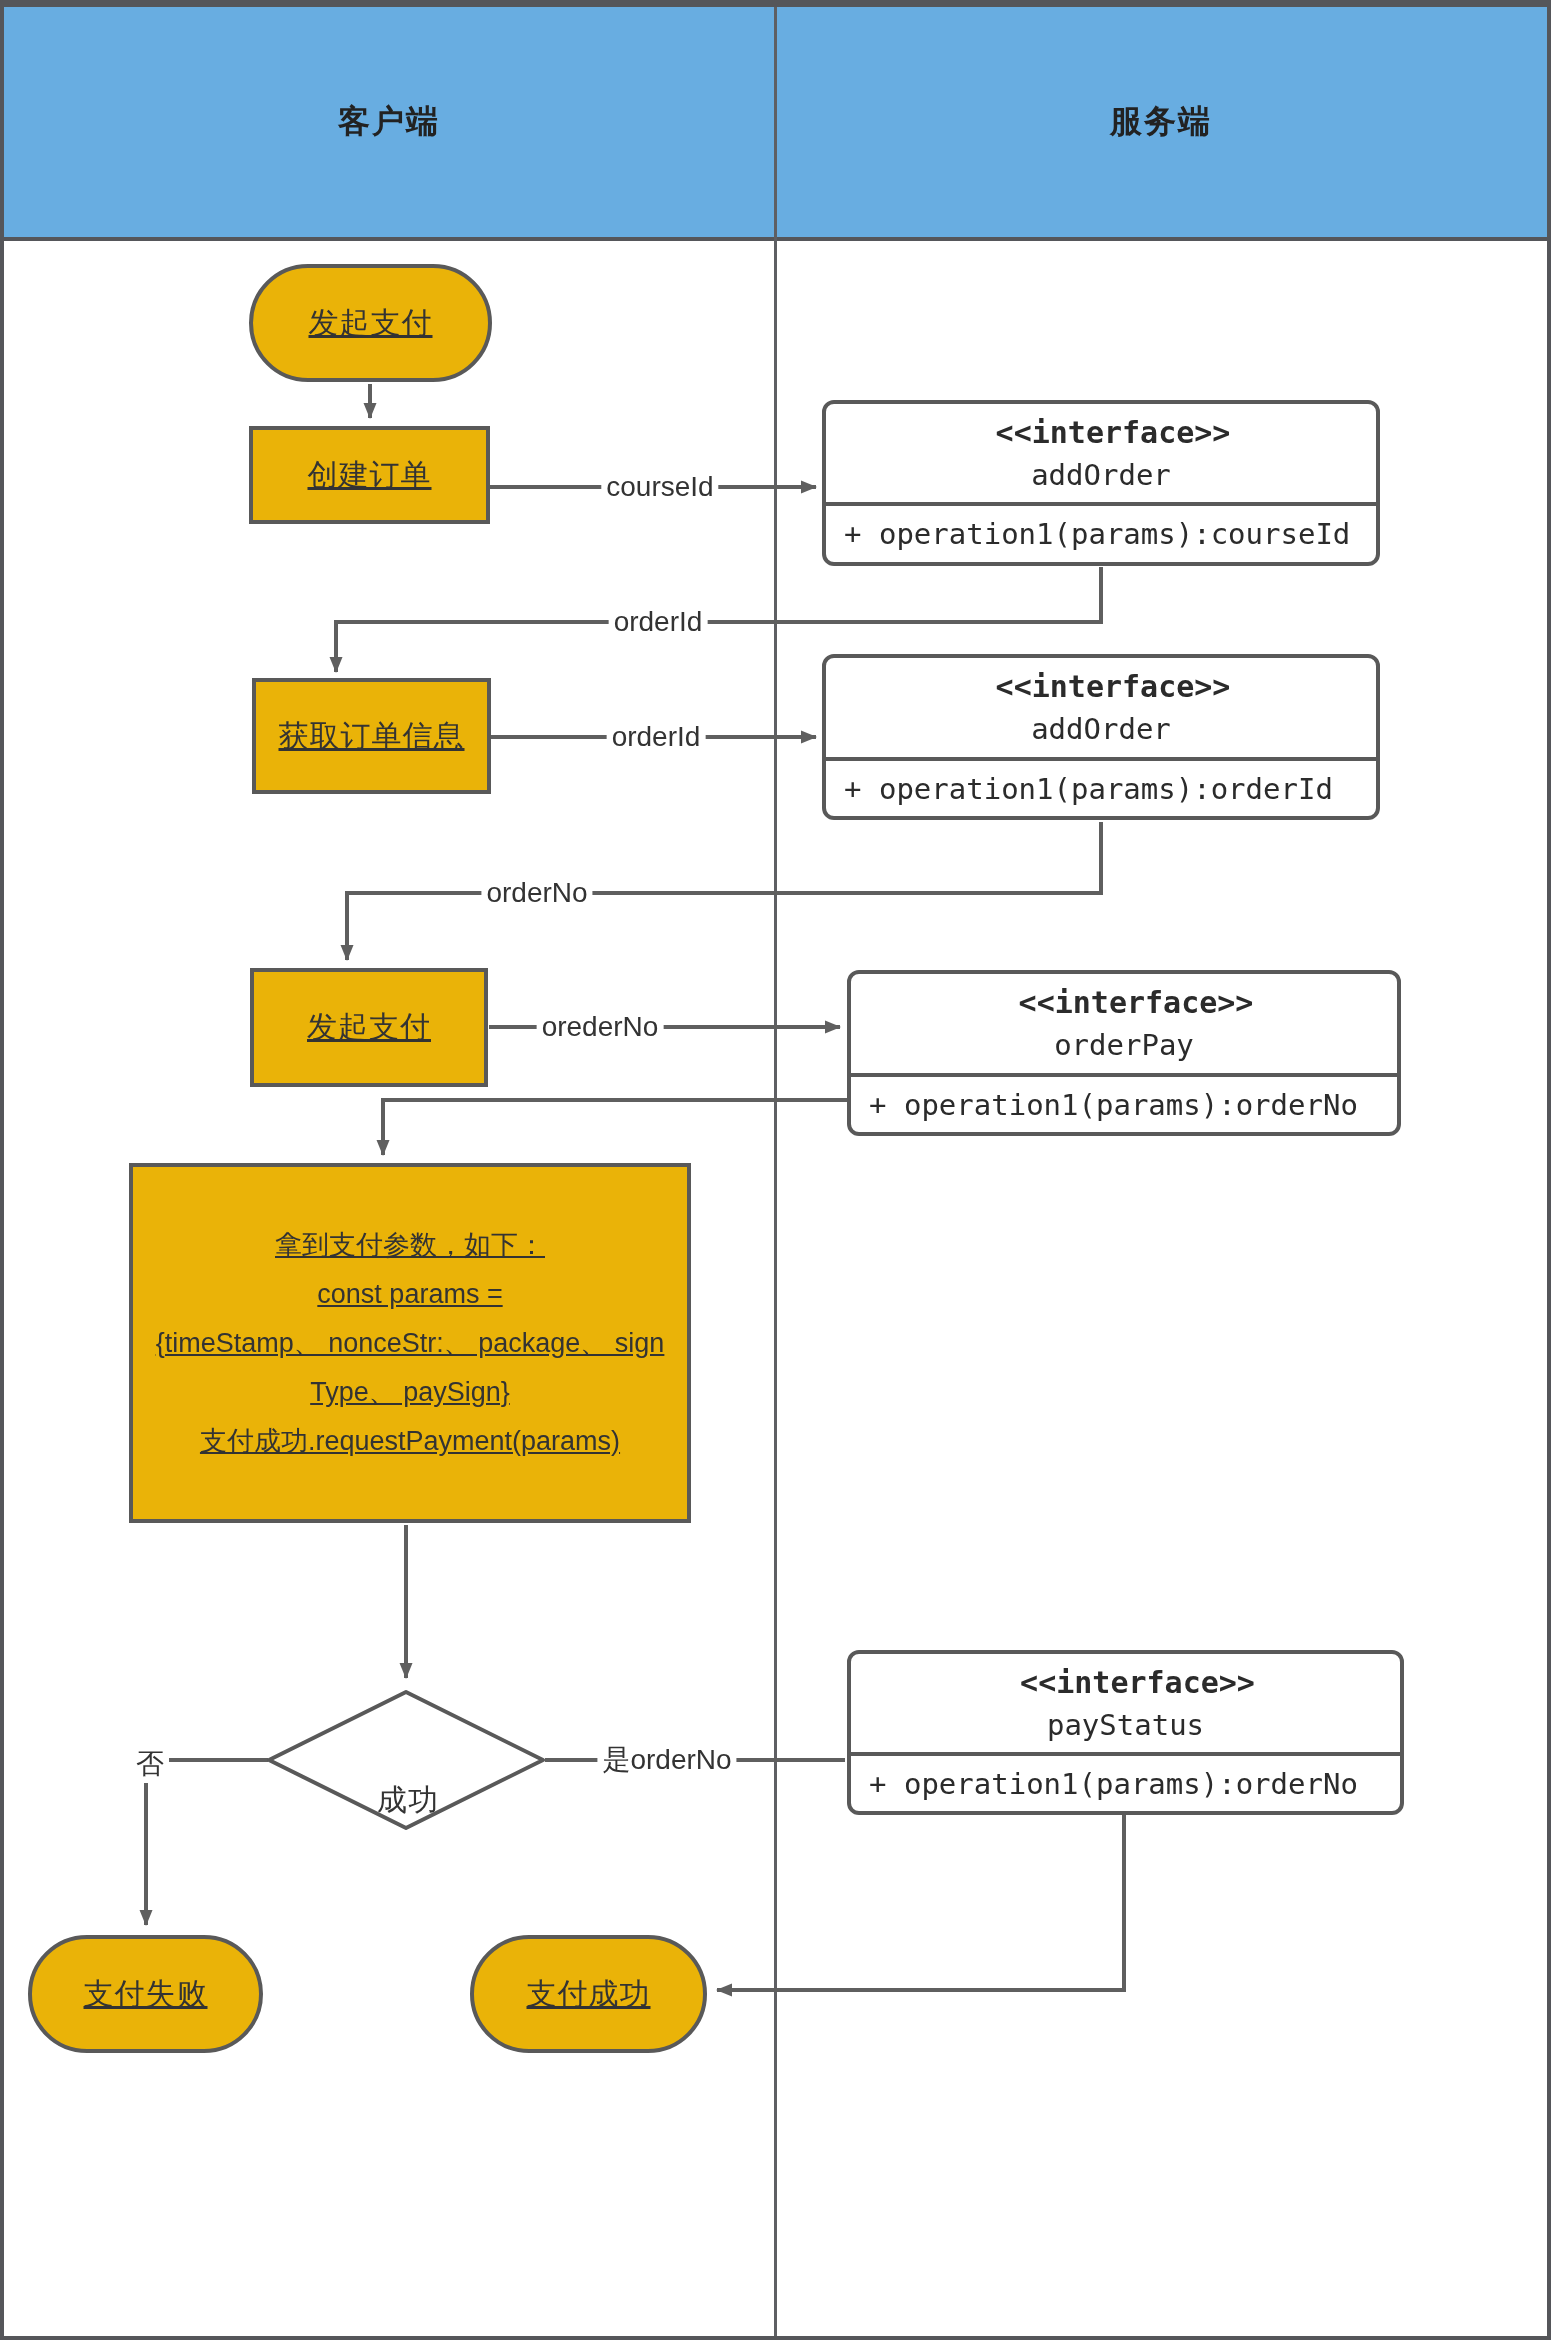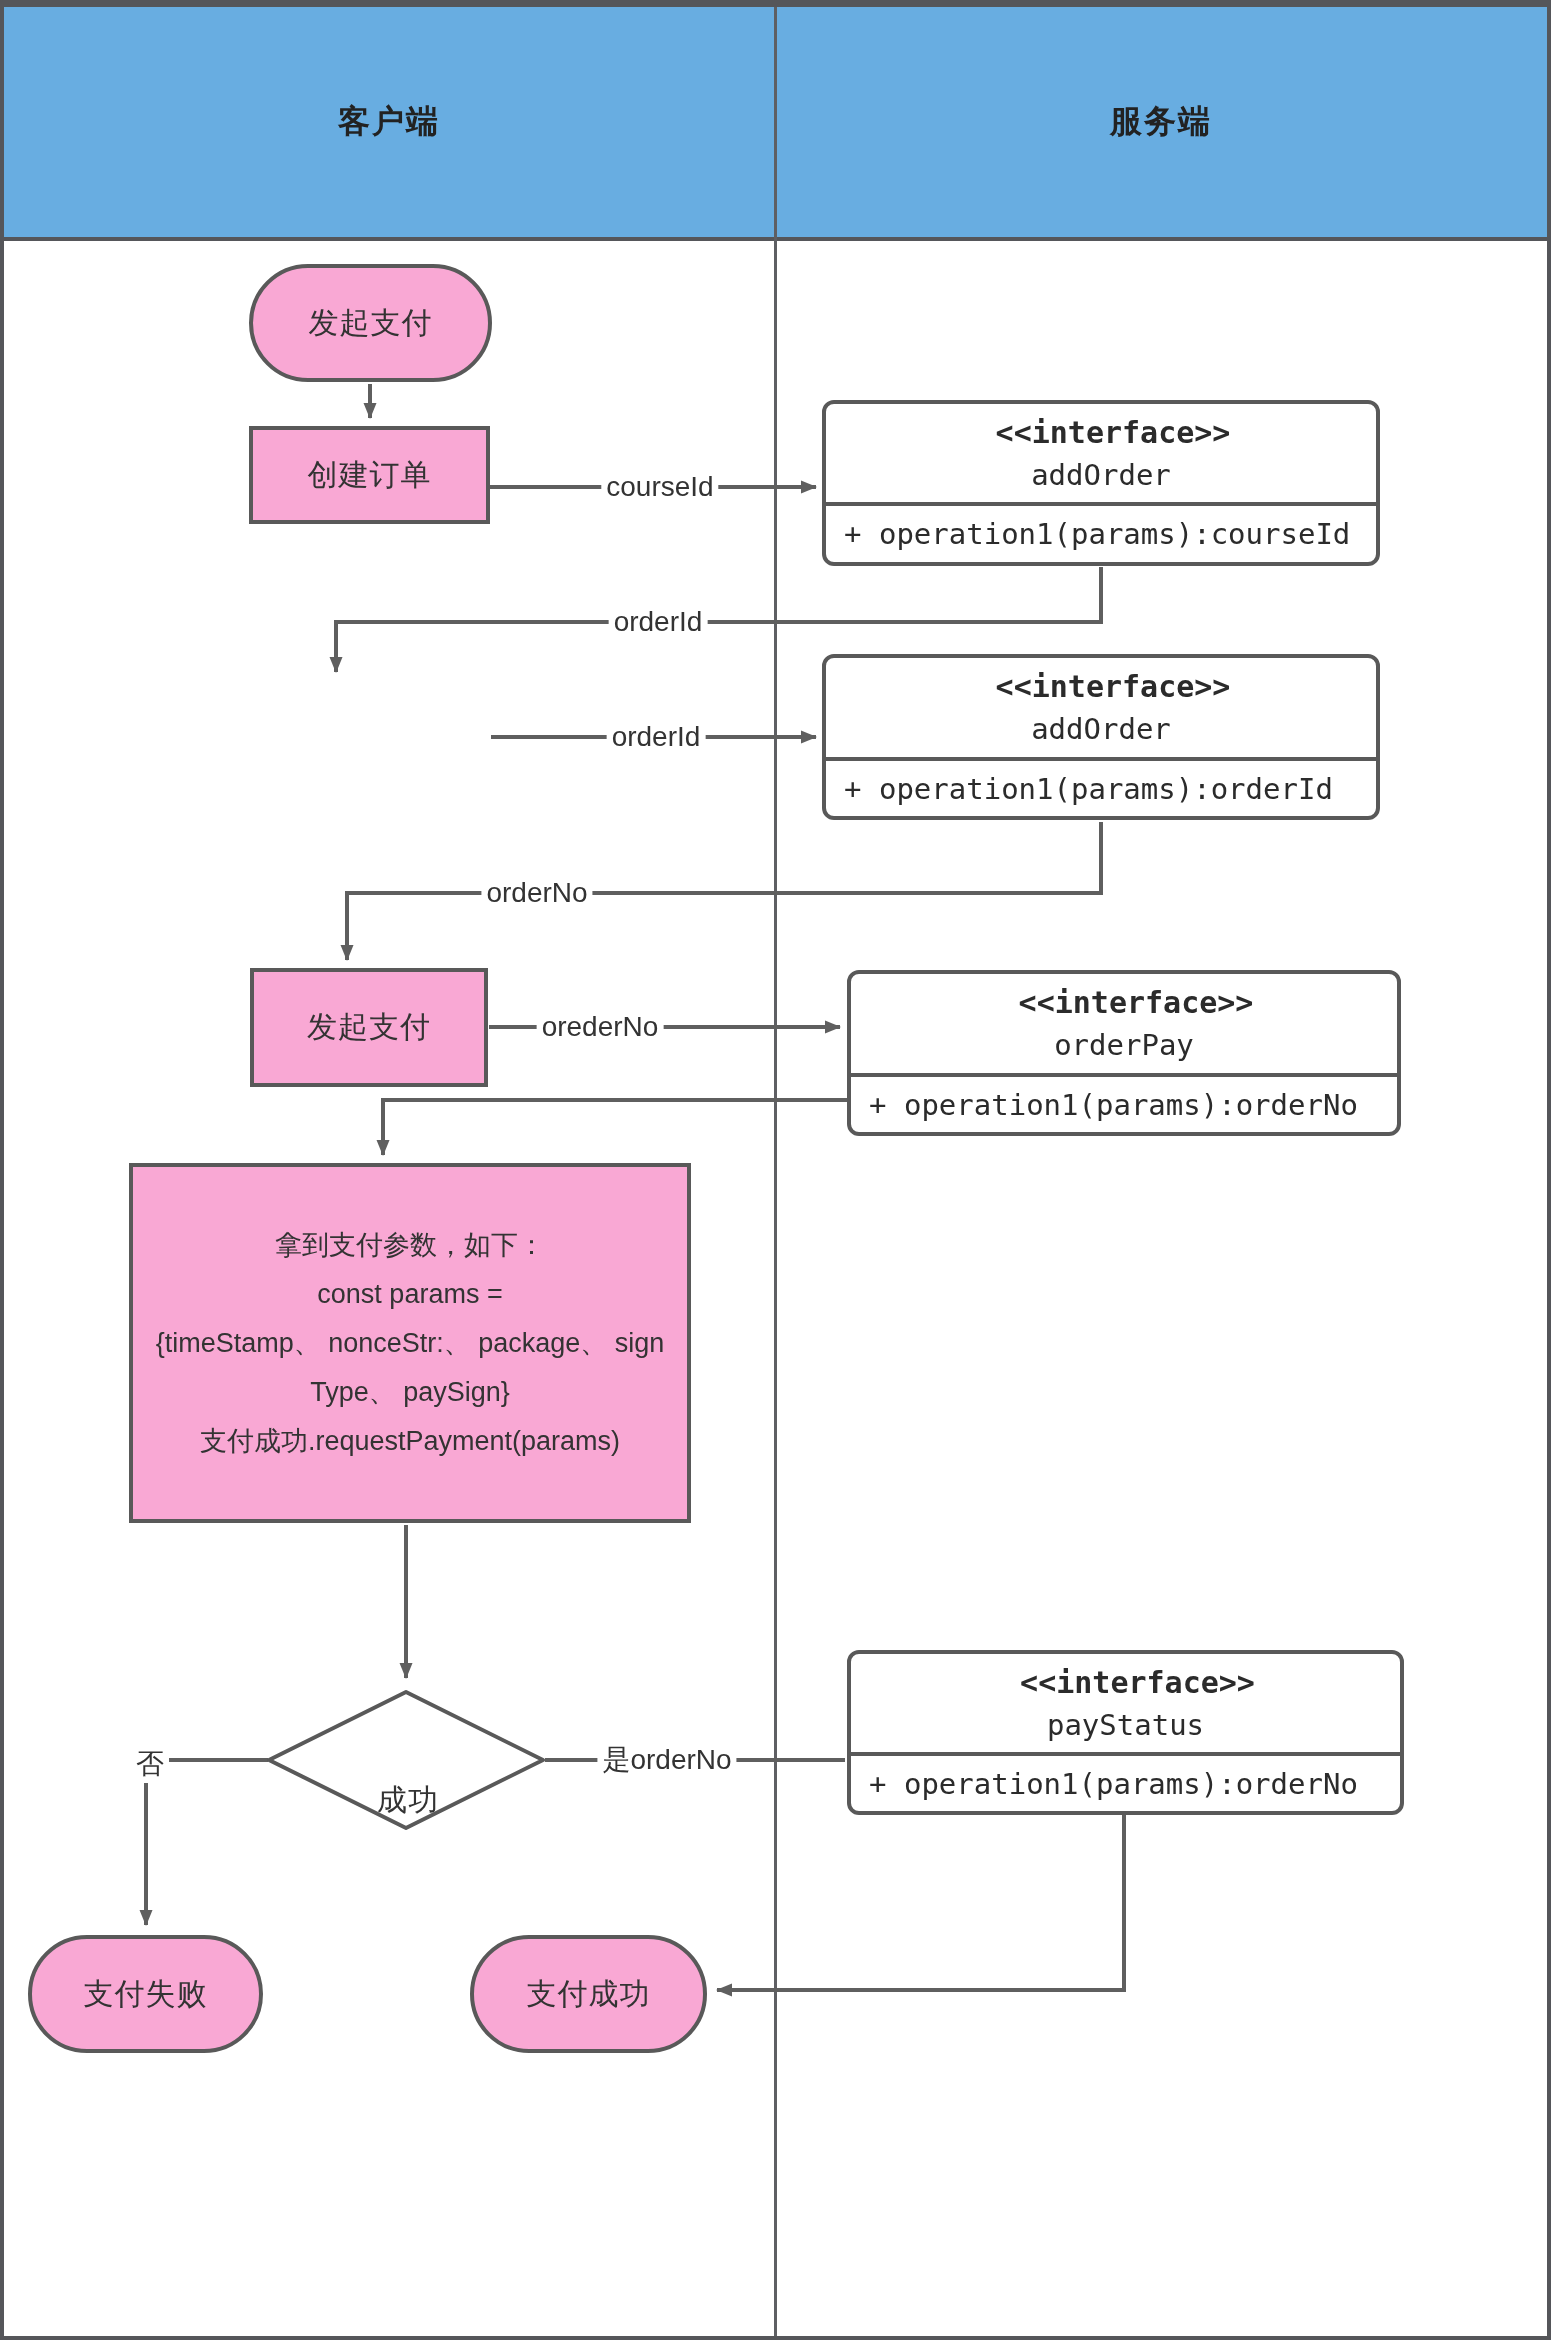--- a/index.html
+++ b/index.html
@@ -26,23 +26,23 @@
   .lane-header-sep{position:absolute;left:0;top:237px;width:1551px;height:4px;background:var(--c-frame);}
   .lane-divider{position:absolute;left:774px;top:7px;width:3px;height:2329px;background:var(--c-lane);}
   .lane-title{
     position:absolute;transform:translate(-50%,-50%);
     font-size:32px;font-weight:bold;color:var(--c-header-text);letter-spacing:2px;white-space:nowrap;
   }
   
   .wires{position:absolute;left:0;top:0;width:1551px;height:2340px;z-index:2;pointer-events:none;}
   
   .node{
-    position:absolute;box-sizing:border-box;background:#f9a8d4;border:4px solid var(--c-shape);
+    position:absolute;box-sizing:border-box;background:#eab308;border:4px solid var(--c-shape);
     display:flex;align-items:center;justify-content:center;
-    color:var(--c-text);font-size:30px;letter-spacing:1px;z-index:3;white-space:nowrap;
+    color:var(--c-text);font-size:30px;letter-spacing:1px;z-index:3;white-space:nowrap;text-decoration:underline;
   }
   .oval{border-radius:60px;}
   
   .params{flex-direction:column;font-size:27px;line-height:49px;letter-spacing:0;}
   .params div{white-space:nowrap;}
   
   .iface{
     position:absolute;box-sizing:border-box;background:#fff;border:4px solid var(--c-shape);
     border-radius:12px;z-index:3;color:#2b2b2b;
     font-family:"DejaVu Sans Mono","Liberation Mono",monospace;
@@ -103,20 +103,23 @@
   </svg>
 
   <div class="node oval" style="left:249px;top:264px;width:243px;height:118px;">
     <span>发起支付</span>
   </div>
 
   <div class="node" style="left:249px;top:426px;width:241px;height:98px;">
     <span>创建订单</span>
   </div>
 
+  <div class="node" style="left:252px;top:678px;width:239px;height:116px;">
+    <span>获取订单信息</span>
+  </div>
 
   <div class="node" style="left:250px;top:968px;width:238px;height:119px;">
     <span>发起支付</span>
   </div>
 
   <div class="node params" style="left:129px;top:1163px;width:562px;height:360px;">
     <div>拿到支付参数，如下：</div>
     <div>const params =</div>
     <div>{timeStamp、 nonceStr:、 package、 sign</div>
     <div>Type、 paySign}</div>

